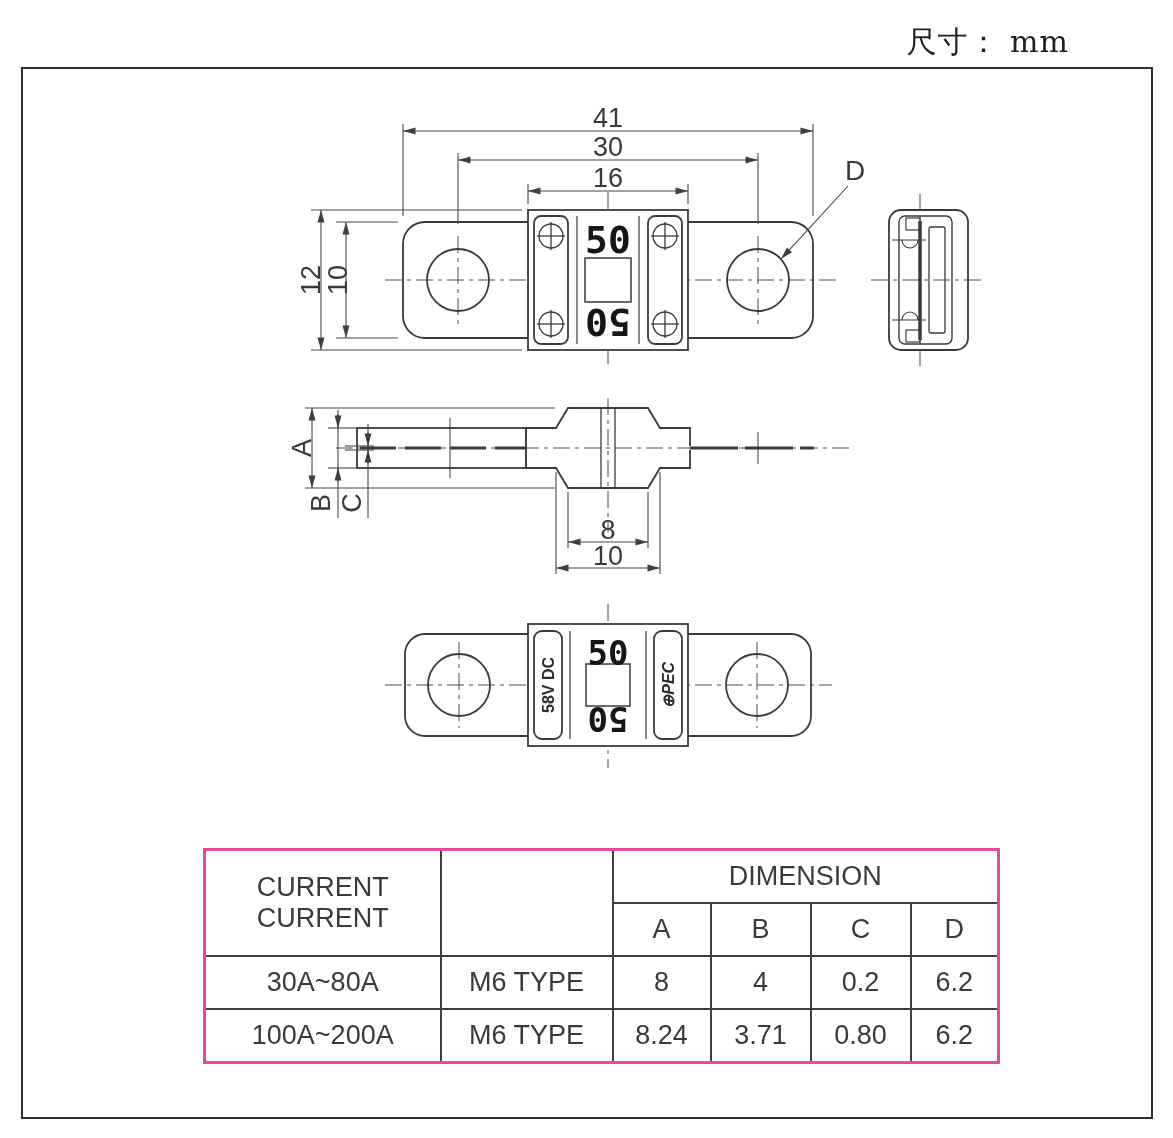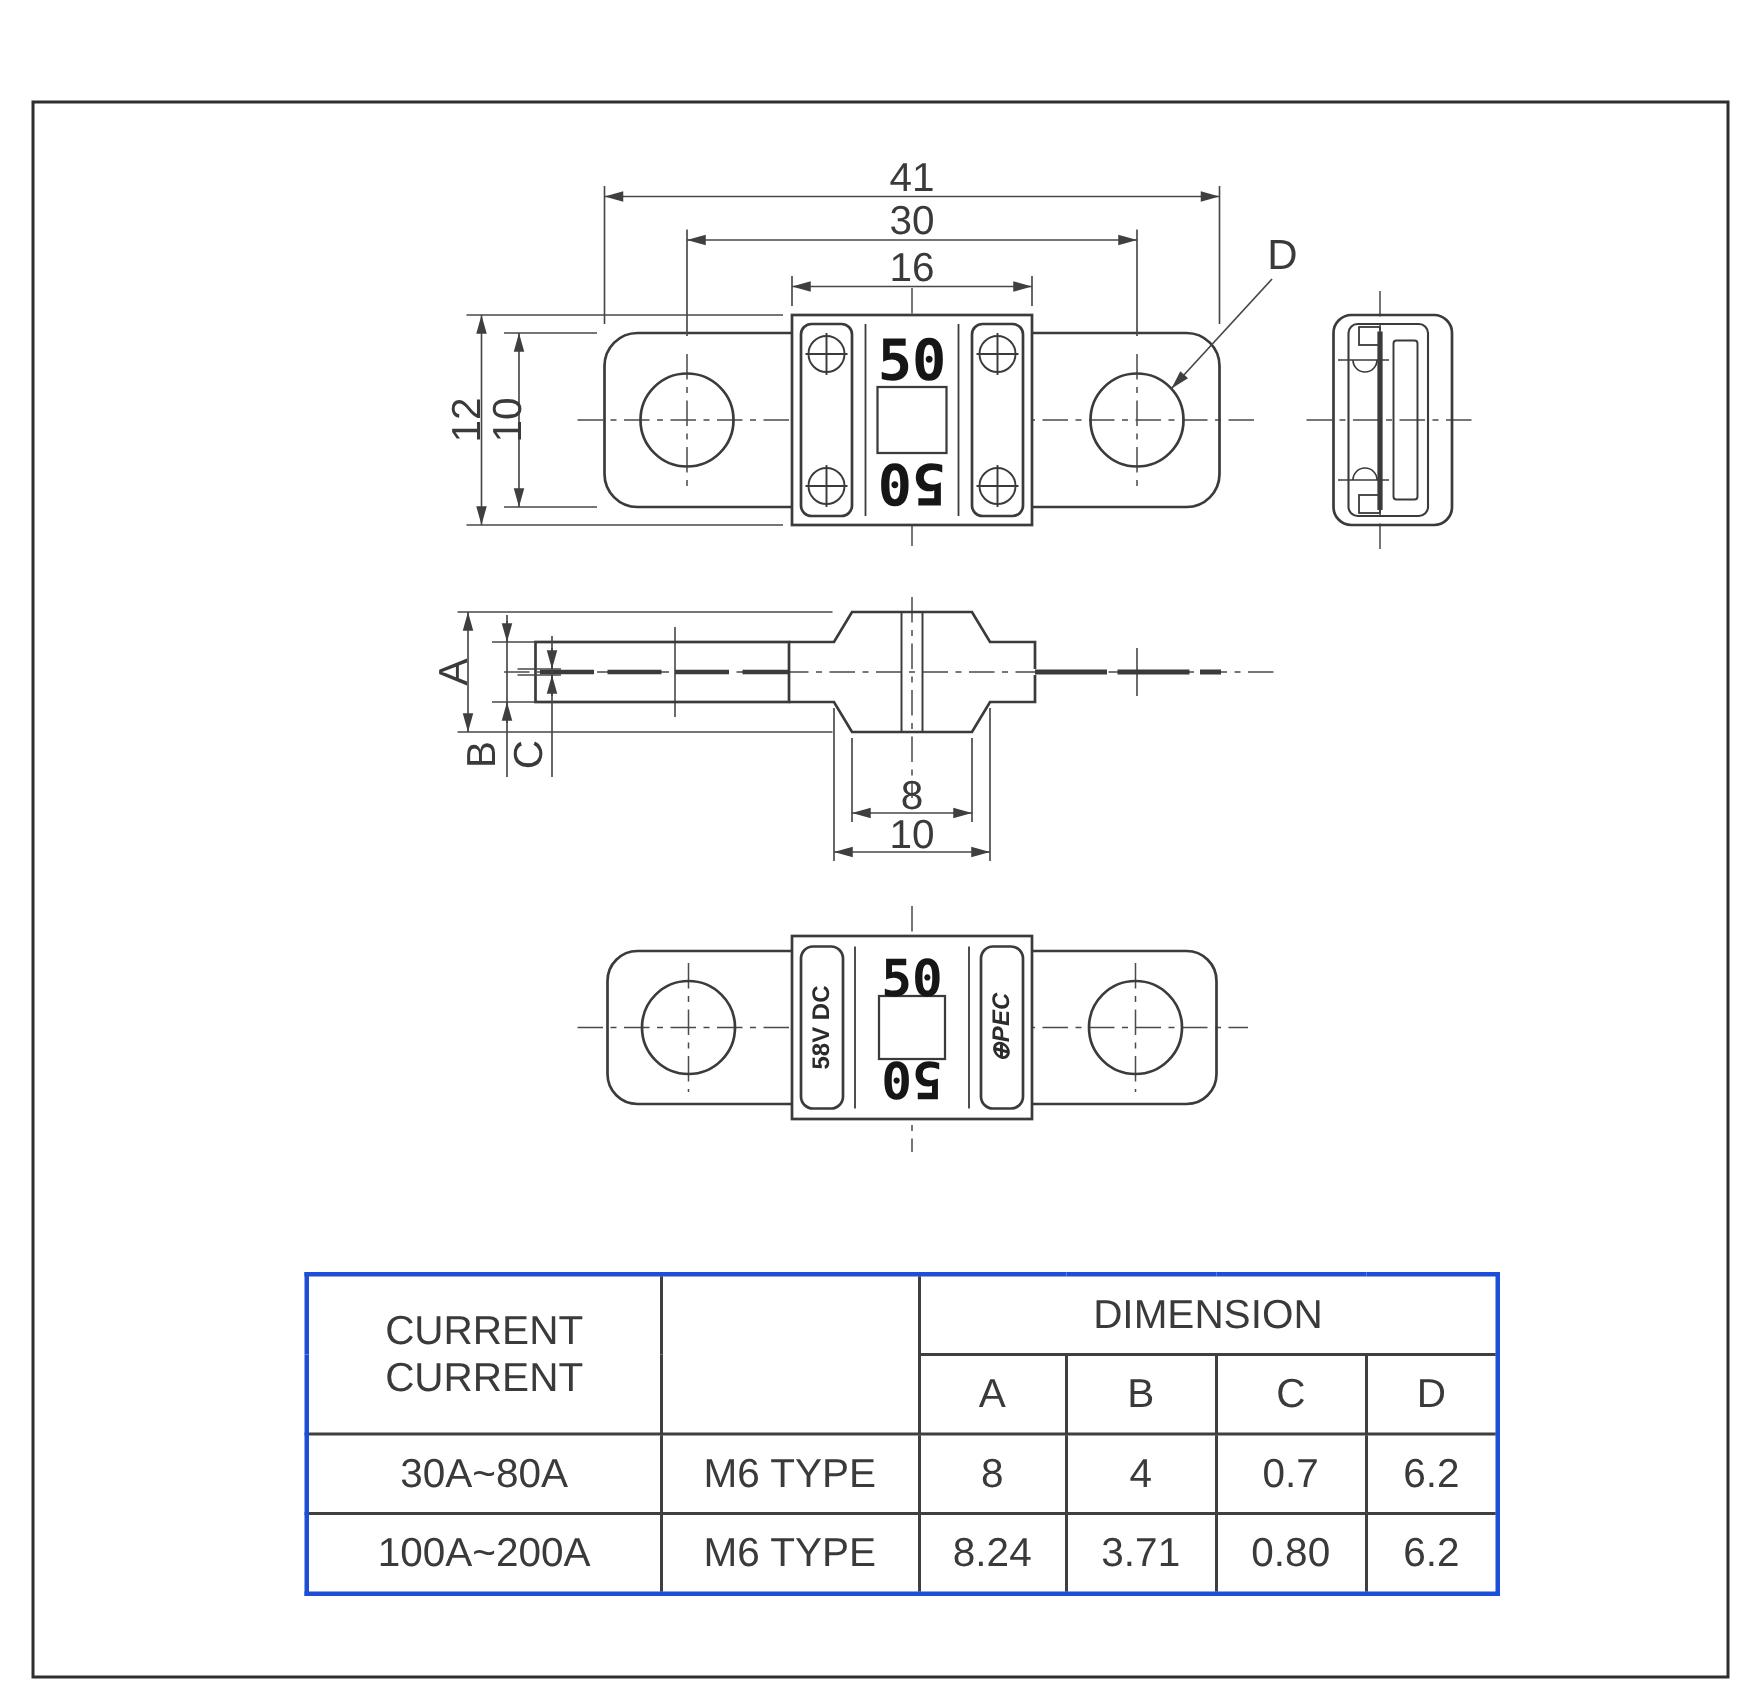--- a/index.html
+++ b/index.html
@@ -11,27 +11,28 @@
   svg text{font-family:"Liberation Sans",sans-serif;fill:#3a3a3a;}
   .dimtxt{font-size:27px;}
   .biglbl{font-size:28px;}
   .mark{font-family:"DejaVu Sans Mono","Liberation Mono",monospace;font-weight:bold;fill:#161616;}
   .sidetxt{font-size:16px;font-weight:bold;fill:#2b2b2b;}
   .brandtxt{font-size:16px;font-weight:bold;font-style:italic;fill:#2b2b2b;}
   table.dim-table{position:absolute;left:203px;top:848px;border-collapse:collapse;table-layout:fixed;
         width:794px;font-size:27px;color:#3a3a3a;}
   table.dim-table td{border:2px solid #3f3f3f;text-align:center;vertical-align:middle;
         padding:0;height:51px;line-height:1.15;}
-  table.dim-table{border:3px solid #1d4ed8;}
+  table.dim-table{border:3px solid #ec4899;}
 </style>
 </head>
 <body>
 
 <div class="page">
 
+  <div class="unit-note">尺寸： mm</div>
 
   <svg width="1173" height="1138" viewBox="0 0 1173 1138">
     <defs>
       <marker id="ar" markerWidth="14" markerHeight="9" refX="13" refY="4.5" orient="auto-start-reverse" markerUnits="userSpaceOnUse">
         <path d="M0.5,1 L13,4.5 L0.5,8 Z" fill="#3f3f3f"></path>
       </marker>
     </defs>
 
     <rect x="22" y="68" width="1130" height="1050" fill="none" stroke="#2e2e2e" stroke-width="2"></rect>
 
@@ -210,21 +211,21 @@
         <td>A</td>
         <td>B</td>
         <td>C</td>
         <td>D</td>
       </tr>
       <tr>
         <td>30A~80A</td>
         <td>M6 TYPE</td>
         <td>8</td>
         <td>4</td>
-        <td>0.7</td>
+        <td>0.2</td>
         <td>6.2</td>
       </tr>
       <tr>
         <td>100A~200A</td>
         <td>M6 TYPE</td>
         <td>8.24</td>
         <td>3.71</td>
         <td>0.80</td>
         <td>6.2</td>
       </tr>

